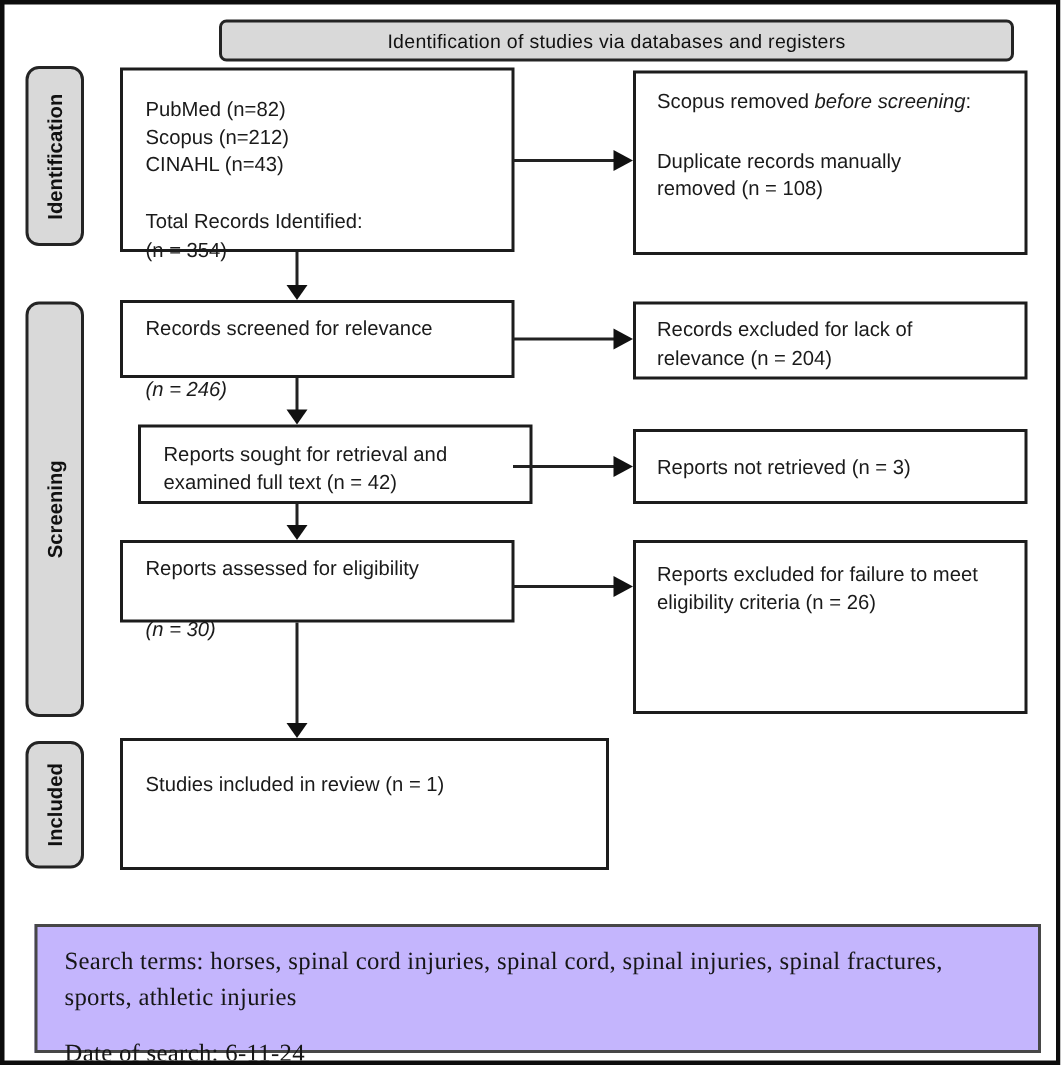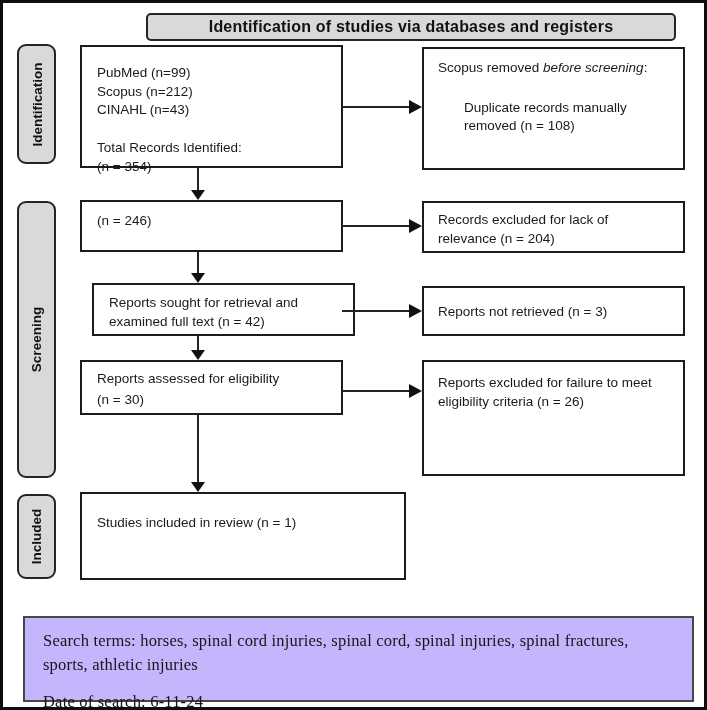--- a/index.html
+++ b/index.html
@@ -24,21 +24,21 @@
     background: #d9d9d9;
     border: 2px solid #242424;
     border-radius: 7px;
     display: flex;
     align-items: center;
     justify-content: center;
     color: #111;
   }
   .header-box {
     left: 143px; top: 10px; width: 530px; height: 28px;
-    font-size: 16px; font-weight: bold; letter-spacing: 0.2px;
+    font-size: 13px; font-weight: normal; letter-spacing: 0.2px;
     border-radius: 5px;
   }
   .stage { border-radius: 9px; }
   .stage span {
     transform: rotate(-90deg);
     white-space: nowrap;
     font-size: 13.5px;
     font-weight: bold;
     color: #111;
   }
@@ -57,23 +57,23 @@
   .box-l1 { left: 77px;  top: 42px;  width: 263px; height: 123px; padding: 17px 12px 0 15px; }
   .box-r1 { left: 419px; top: 44px;  width: 263px; height: 123px; padding: 10px 26px 0 14px; }
   .box-l2 { left: 77px;  top: 197px; width: 263px; height: 52px;  padding: 8px 12px 0 15px; }
   .box-r2 { left: 419px; top: 198px; width: 263px; height: 52px;  padding: 8px 14px 0 14px; }
   .box-l3 { left: 77px;  top: 280px; width: 263px; height: 53px;  padding: 9px 20px 0 15px; margin-left: 12px; }
   .box-r3 { left: 419px; top: 283px; width: 263px; height: 50px;  padding: 15px 14px 0 14px; }
   .box-l4 { left: 77px;  top: 357px; width: 263px; height: 55px;  padding: 8px 12px 0 15px; }
   .box-r4 { left: 419px; top: 357px; width: 263px; height: 116px; padding: 12px 14px 0 14px; }
   .box-l5 { left: 77px;  top: 489px; width: 326px; height: 88px;  padding: 20px 14px 0 15px; }
 
-  .nvalue { margin-top: 2px; }
+  .nvalue { margin-top: 22px; font-style: italic; }
   .gap-after { margin-bottom: 19px; }
-  .detail-indent { margin-top: 21px; margin-left: 26px; }
+  .detail-indent { margin-top: 21px; }
   .em { font-style: italic; }
 
   
   .stem-h { background: #222; height: 2px; }
   .stem-v { background: #222; width: 2px; }
   .head-right {
     width: 0; height: 0;
     border-top: 7px solid transparent;
     border-bottom: 7px solid transparent;
     border-left: 13px solid #111;
@@ -112,33 +112,34 @@
     <span>Identification</span>
   </div>
   <div class="abs gray-box stage stage-screening">
     <span>Screening</span>
   </div>
   <div class="abs gray-box stage stage-included">
     <span>Included</span>
   </div>
 
   <div class="abs flow-box box-l1">
-    <div>PubMed (n=99)</div>
+    <div>PubMed (n=82)</div>
     <div>Scopus (n=212)</div>
     <div class="gap-after">CINAHL (n=43)</div>
     <div>Total Records Identified:</div>
     <div>(n = 354)</div>
   </div>
 
   <div class="abs flow-box box-r1">
     <div><span>Scopus removed </span><span class="em">before screening</span><span>:</span></div>
     <div class="detail-indent">Duplicate records manually removed (n = 108)</div>
   </div>
 
   <div class="abs flow-box box-l2">
+    <div>Records screened for relevance</div>
     <div class="nvalue">(n = 246)</div>
   </div>
 
   <div class="abs flow-box box-r2">
     <div>Records excluded for lack of relevance (n = 204)</div>
   </div>
 
   <div class="abs flow-box box-l3">
     <div>Reports sought for retrieval and examined full text (n = 42)</div>
   </div>

